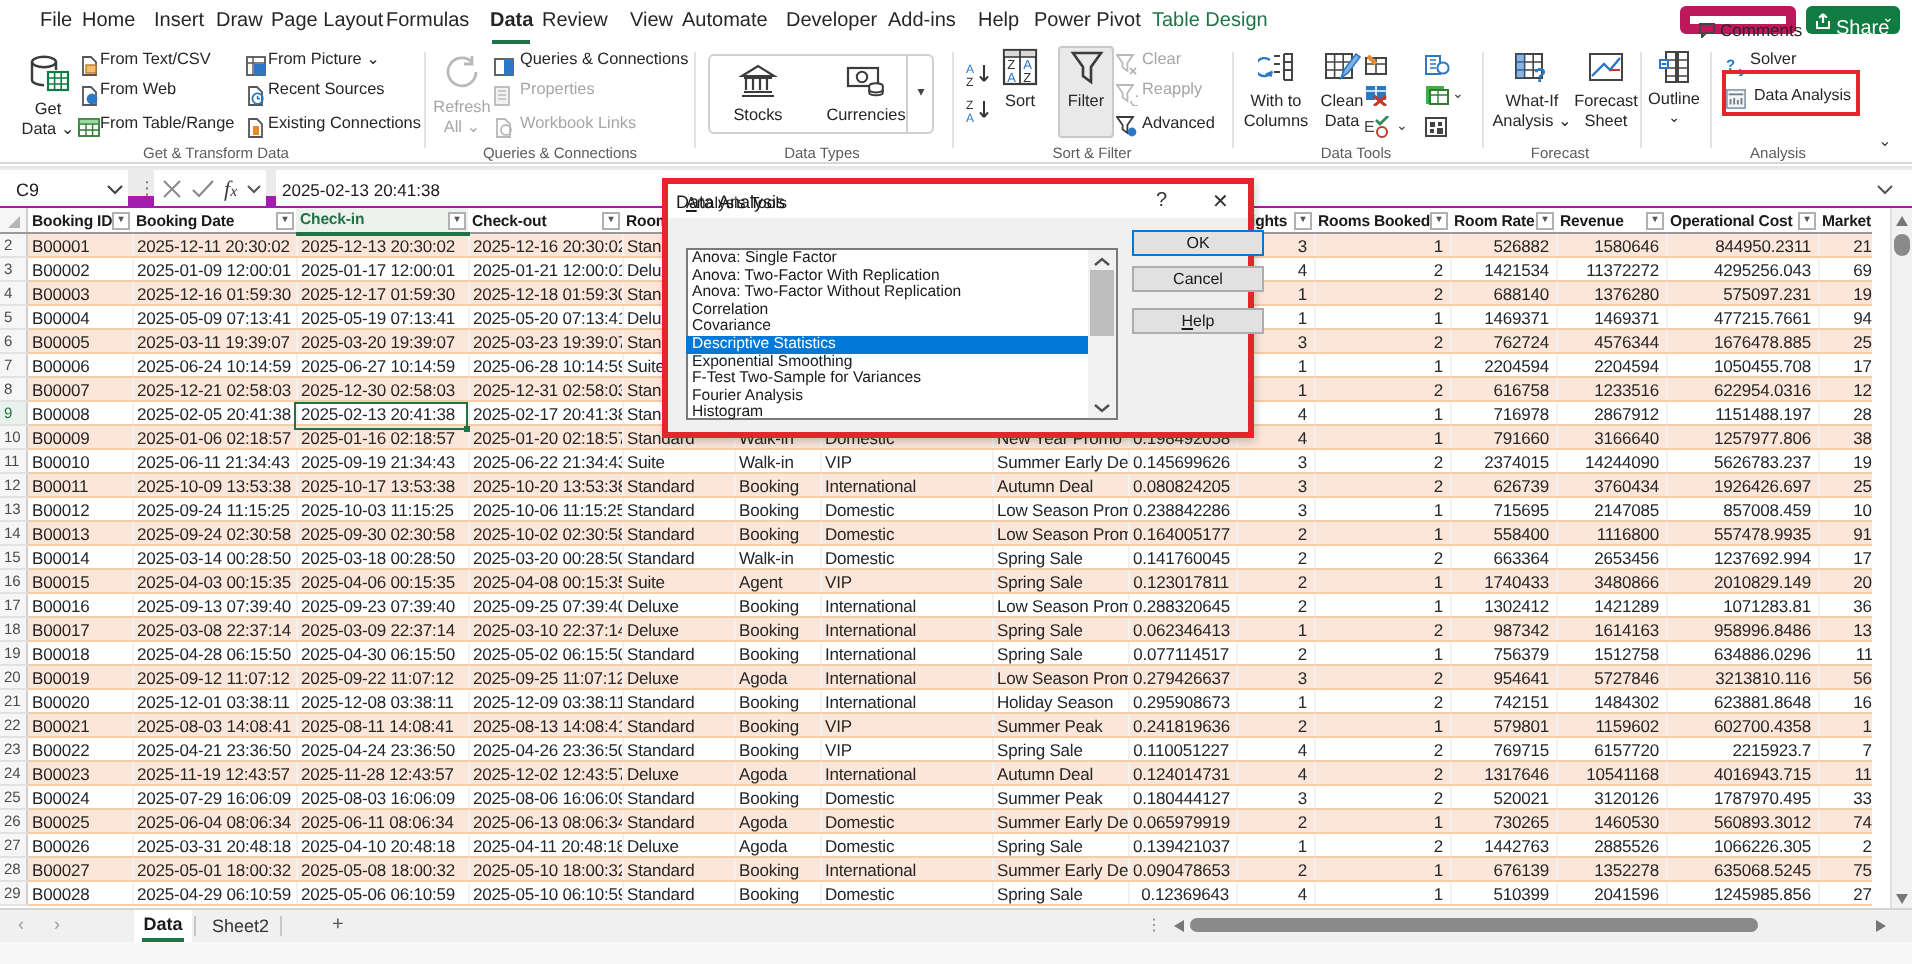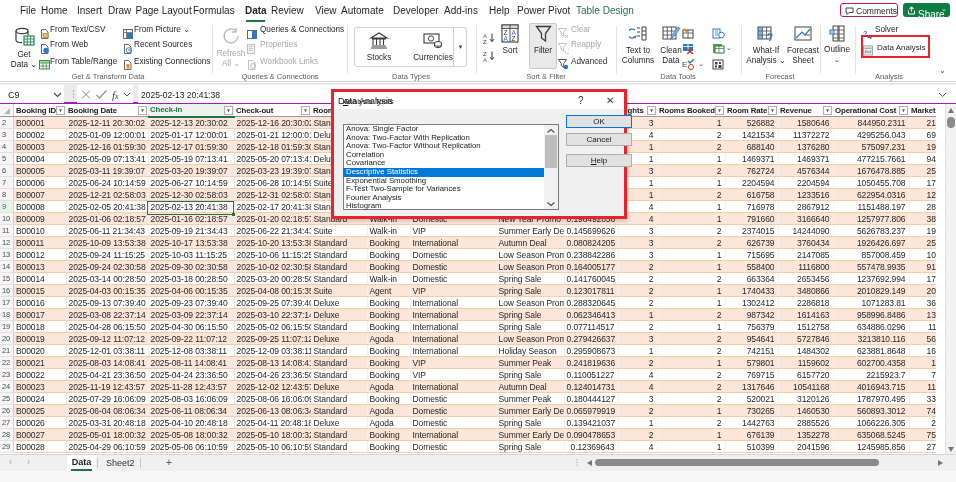--- a/index.html
+++ b/index.html
@@ -10,21 +10,21 @@
 #menubar{position:absolute;left:0;top:0;width:956px;height:23px;background:#fff;}
 .mtab{position:absolute;top:4.5px;font-size:10px;color:#262626;white-space:nowrap;}
 
 #ribbon{position:absolute;left:0;top:23px;width:956px;height:59px;background:#fff;border-bottom:1px solid #d8d8d8;}
 .gsep{position:absolute;top:3px;width:1px;height:48px;background:#e3e3e3;}
 .glabel{position:absolute;top:49px;font-size:7.5px;color:#5c5c5c;white-space:nowrap;transform:translateX(-50%);}
 .ritem{position:absolute;font-size:8.2px;color:#262626;white-space:nowrap;line-height:9px;}
 .rgray{color:#a6a6a6;}
 .bigbtn{position:absolute;text-align:center;font-size:8.2px;color:#262626;white-space:nowrap;line-height:10px;}
 
-#fbar{position:absolute;left:0;top:83px;width:956px;height:21px;background:#ebebeb;border-top:1px solid #e6e6e6;border-bottom:2px solid #a21caf;}
+#fbar{position:absolute;left:0;top:83px;width:956px;height:21px;background:#ebebeb;border-top:1px solid #e6e6e6;border-bottom:6px solid #a21caf;}
 
 #sheet{position:absolute;left:0;top:104px;width:936px;height:350px;overflow:hidden;background:#fff;}
 table{border-collapse:collapse;table-layout:fixed;width:944px;}
 td,th{font-size:8.5px;font-weight:normal;letter-spacing:-0.1px;overflow:hidden;white-space:nowrap;padding:0 3px 0 2px;vertical-align:middle;}
 thead th{height:12.5px;text-align:left;background:#fff;border-bottom:1.5px solid #9a9a9a;position:relative;color:#1a1a1a;font-weight:bold;font-size:7.8px;}
 tbody td{height:12px;color:#262626;border-right:1px solid rgba(120,120,120,0.10);border-bottom:1px solid #f5cda9;}
 tbody tr.pe td{background:#fce6d9;}
 tbody tr.wh td{background:#fff;}
 td.num{text-align:right;}
 td.rh{background:#f6f6f6;color:#4a4a4a;text-align:left;padding-left:2px;border-right:1px solid #cfcfcf;font-size:7.5px;}
@@ -53,21 +53,21 @@
   <div class="abs" style="left:246px;top:20px;width:19px;height:2px;background:#217346;"></div>
   <span class="mtab" style="left:271px;">Review</span>
   <span class="mtab" style="left:315px;">View</span>
   <span class="mtab" style="left:341px;">Automate</span>
   <span class="mtab" style="left:393px;">Developer</span>
   <span class="mtab" style="left:444px;">Add-ins</span>
   <span class="mtab" style="left:489px;">Help</span>
   <span class="mtab" style="left:517px;">Power Pivot</span>
   <span class="mtab" style="left:576px;color:#217346;">Table Design</span>
 
-  <div class="abs" style="left:840px;top:3px;width:58px;height:14px;border:1px solid #be185d;border-radius:3px;background:#fff;">
+  <div class="abs" style="left:840px;top:3px;width:58px;height:14px;border:5px solid #be185d;border-radius:3px;background:#fff;">
     <svg style="position:absolute;left:4px;top:3px;" width="9" height="8" viewBox="0 0 9 8">
           <path d="M1 1 h7 v4.5 h-4 L2 7.5 V5.5 H1 z" fill="none" stroke="#444" stroke-width="1"></path>
         </svg>
     <span style="position:absolute;left:15px;top:2px;font-size:8.5px;color:#262626;">Comments</span>
       </div>
   <div class="abs" style="left:903px;top:3px;width:47px;height:14px;border-radius:3px;background:#107C41;">
     <svg style="position:absolute;left:4px;top:3px;" width="9" height="9" viewBox="0 0 9 9">
           <path d="M4.5 5.5 V1 M4.5 1 L2.6 2.9 M4.5 1 l1.9 1.9" stroke="#fff" stroke-width="1.1" fill="none"></path>
           <path d="M1.5 4.5 v3.5 h6 V4.5" stroke="#fff" stroke-width="1" fill="none"></path>
         </svg>
@@ -228,21 +228,21 @@
   <div class="ritem rgray" style="left:571px;top:2px;">Clear</div>
   <div class="ritem rgray" style="left:571px;top:17px;">Reapply</div>
   <div class="ritem" style="left:571px;top:33.5px;">Advanced</div>
 
   <div class="bigbtn" style="left:620px;top:2px;width:36px;">
     <svg width="19" height="18" viewBox="0 0 19 18">
       <path d="M8 3 h3 M8 7 h3 M8 11 h3 M13 2 v13 M13 2 h4 v13 h-4 M13 6 h4 M13 10 h4" stroke="#444" stroke-width="1" fill="none"></path>
       <path d="M6 5 a4.5 4.5 0 1 0 1 6" stroke="#2b78c6" stroke-width="1.2" fill="none"></path>
       <path d="M7 13 l-2.5-1 l2.8-1.2" stroke="#2b78c6" stroke-width="1" fill="none"></path>
     </svg>
-    <div style="position:relative;left:0;top:0;">Text to</div><div>Columns</div>
+    <div style="position:relative;left:0;top:0;">With to</div><div>Columns</div>
   </div>
   <div class="bigbtn" style="left:656px;top:2px;width:30px;">
     <svg width="19" height="18" viewBox="0 0 19 18">
       <rect x="1" y="2" width="13" height="12" fill="#fff" stroke="#444" stroke-width="1"></rect>
       <path d="M1 6 h13 M1 10 h13 M5.3 2 v12 M9.6 2 v12" stroke="#444" stroke-width="0.8"></path>
       <path d="M16 2 l-6 8 l-1.5 4 l3.5-2.5 l6-8 z" fill="#7fb2e5" stroke="#2b78c6" stroke-width="0.8"></path>
     </svg>
     <div>Clean</div><div>Data</div>
   </div>
 
@@ -670,21 +670,21 @@
             <td>2025-09-23 07:39:40</td>
             <td>2025-09-25 07:39:40</td>
             <td>Deluxe</td>
             <td>Booking</td>
             <td>International</td>
             <td>Low Season Prom</td>
             <td class="num">0.288320645</td>
             <td class="num">2</td>
             <td class="num">1</td>
             <td class="num">1302412</td>
-            <td class="num">2286818</td>
+            <td class="num">1421289</td>
             <td class="num">1071283.81</td>
             <td class="num">366</td>
           </tr>
           <tr class="pe">
             <td class="rh">18</td>
             <td>B00017</td>
             <td>2025-03-08 22:37:14</td>
             <td>2025-03-09 22:37:14</td>
             <td>2025-03-10 22:37:14</td>
             <td>Deluxe</td>

